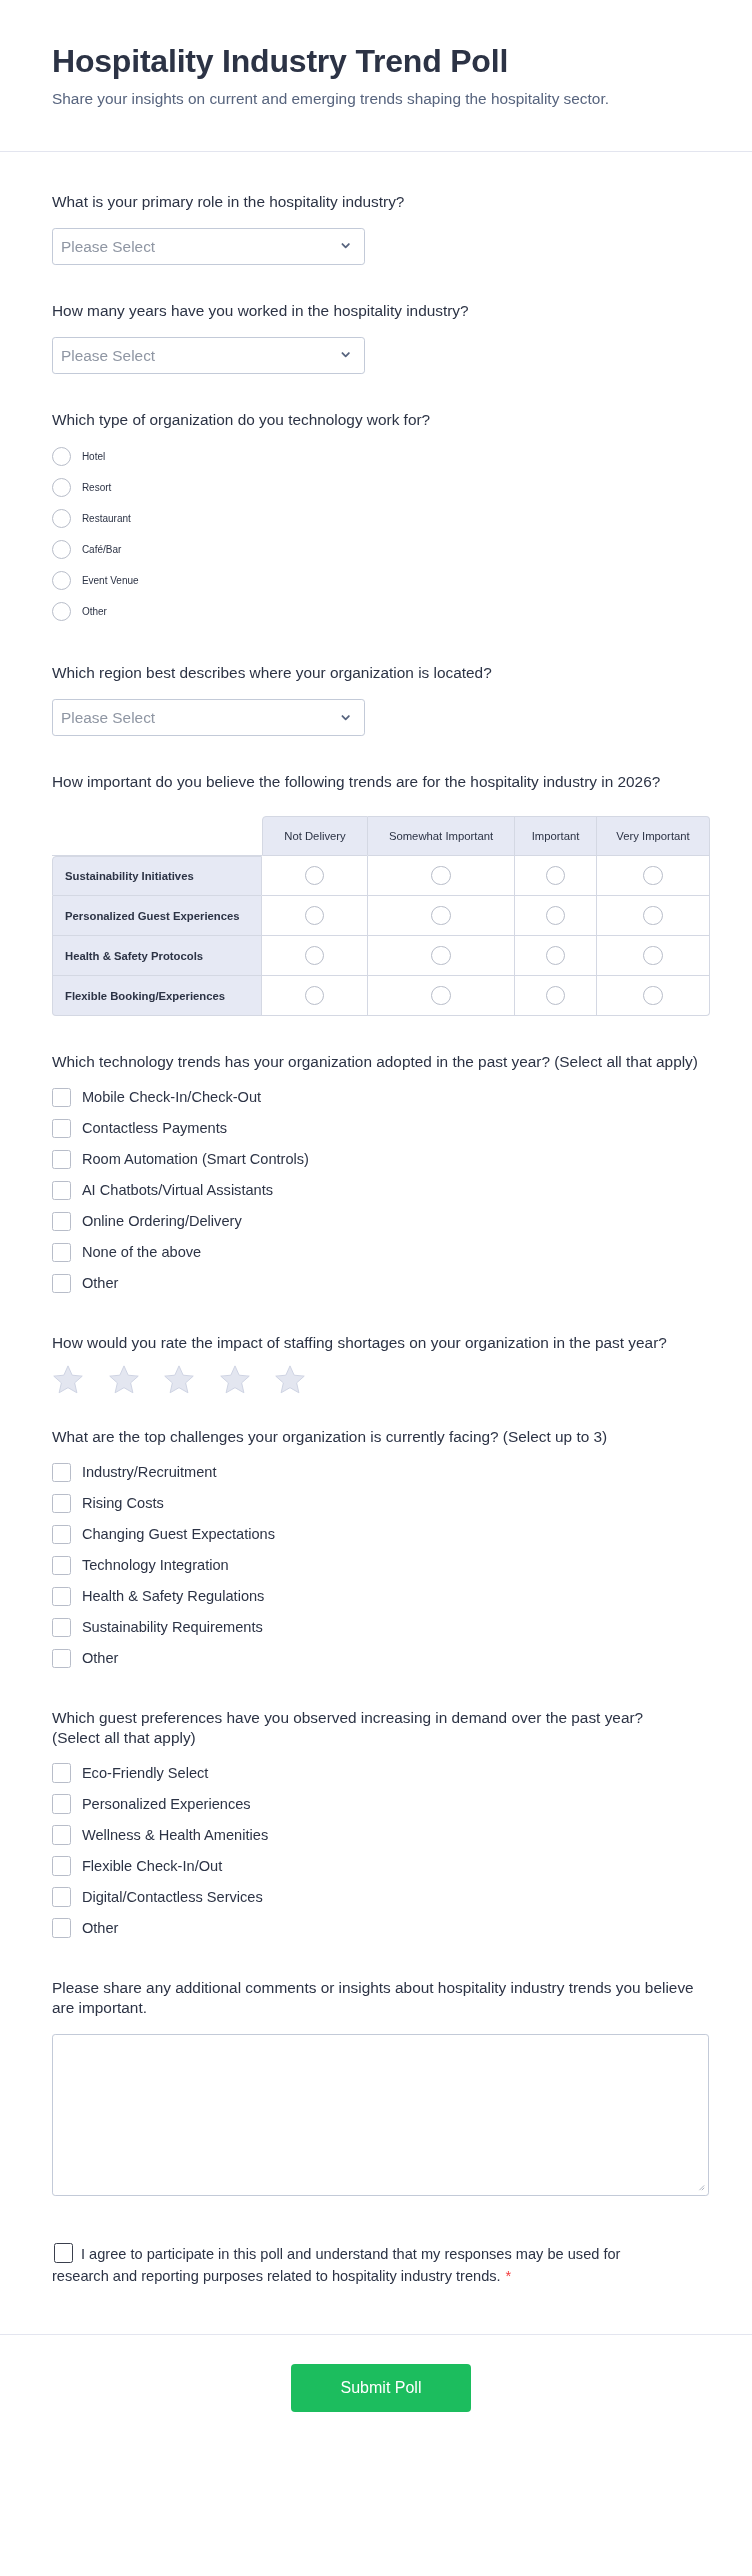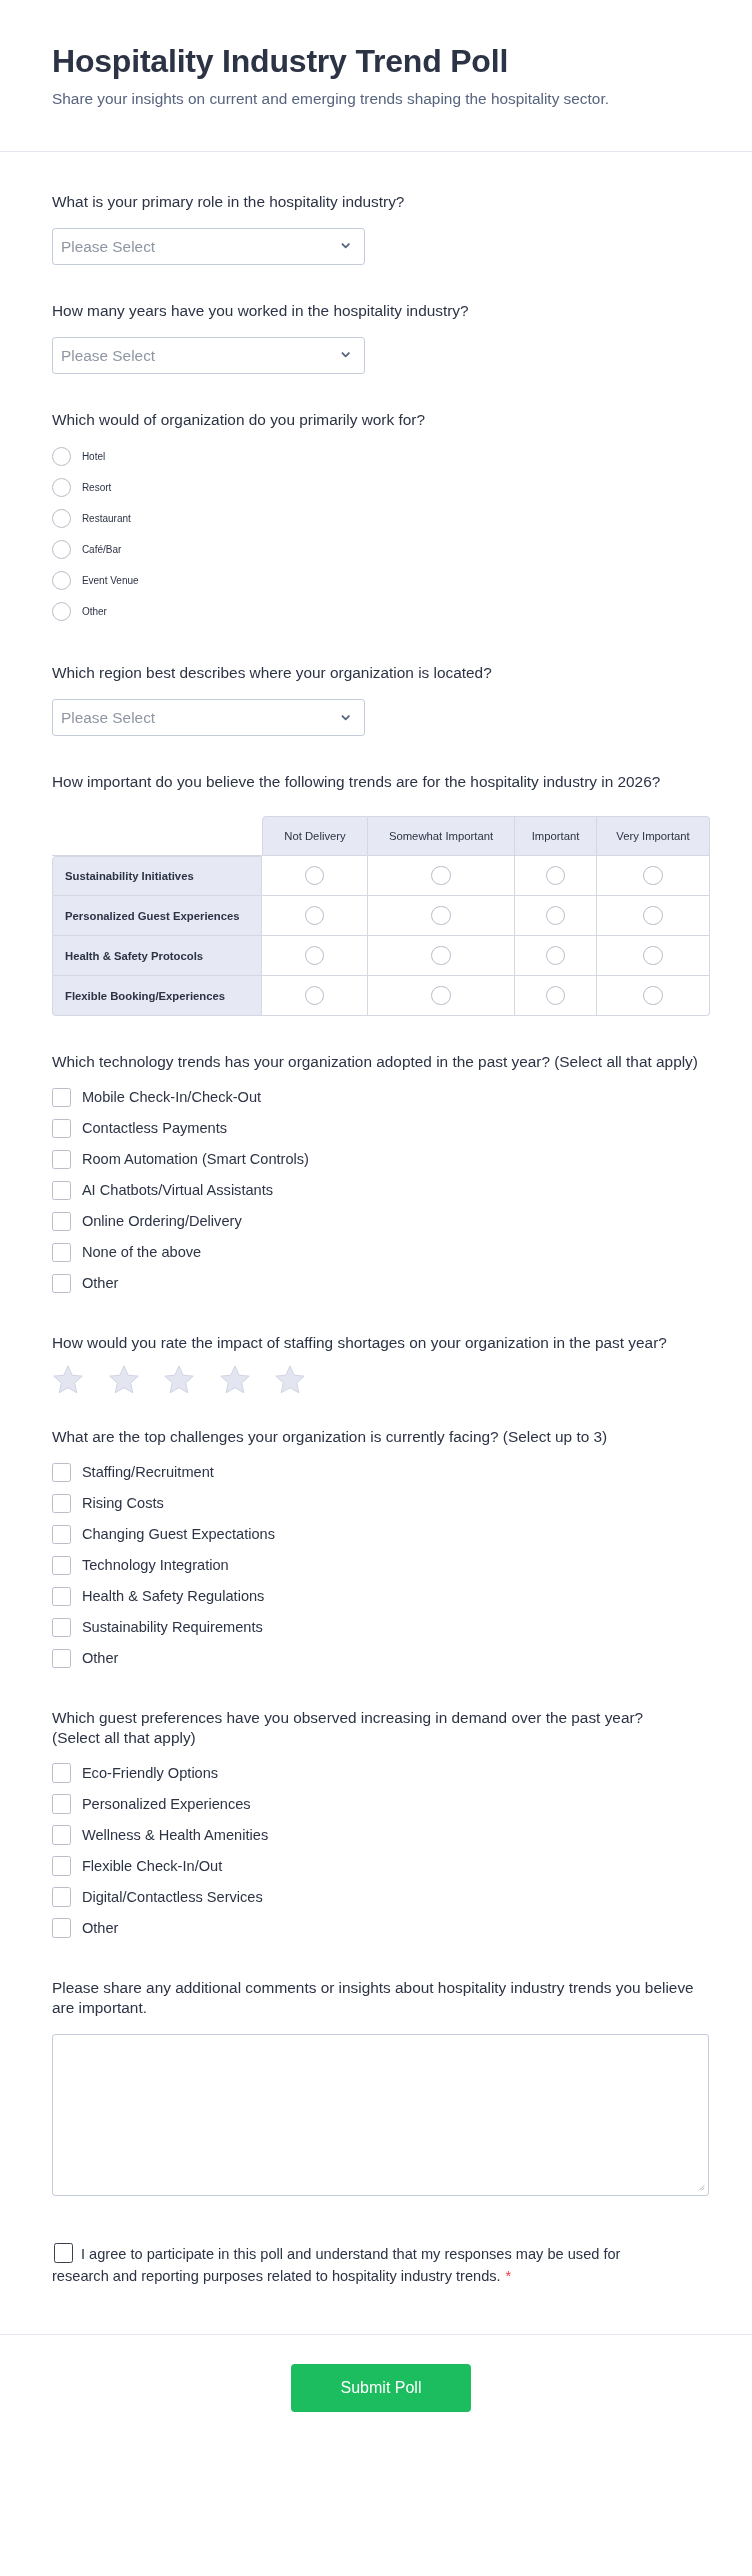--- a/index.html
+++ b/index.html
@@ -91,21 +91,21 @@
     <div class="q-label">How many years have you worked in the hospitality industry?</div>
     <div class="select">
       <span>Please Select</span>
       <svg class="chev" viewBox="0 0 14 14">
           <path d="M3 5 L7 9 L11 5" fill="none" stroke="#57647e" stroke-width="2.2" stroke-linecap="round" stroke-linejoin="round"></path>
         </svg>
     </div>
   </div>
 
   <div class="q" style="padding-top:36px;">
-    <div class="q-label">Which would of organization do you primarily work for?</div>
+    <div class="q-label">Which type of organization do you technology work for?</div>
     <div class="radio-list">
       <div class="radio-item">
           <span class="radio-circle"></span>
           <span>Hotel</span>
         </div>
       <div class="radio-item">
           <span class="radio-circle"></span>
           <span>Resort</span>
         </div>
       <div class="radio-item">
@@ -244,21 +244,21 @@
           <path d="M20 2 L25.2 13.6 L37.8 14.8 L28.3 23.2 L31.1 35.6 L20 29.2 L8.9 35.6 L11.7 23.2 L2.2 14.8 L14.8 13.6 Z" fill="#e3e6f0" stroke="#cdd2e2" stroke-width="1.2" stroke-linejoin="round"></path>
         </svg>
     </div>
   </div>
 
   <div class="q" style="padding-top:32px;">
     <div class="q-label" style="width:656px;">What are the top challenges your organization is currently facing? (Select up to 3)</div>
     <div class="check-list">
       <div class="check-item">
           <span class="check-box"></span>
-          <span>Staffing/Recruitment</span>
+          <span>Industry/Recruitment</span>
         </div>
       <div class="check-item">
           <span class="check-box"></span>
           <span>Rising Costs</span>
         </div>
       <div class="check-item">
           <span class="check-box"></span>
           <span>Changing Guest Expectations</span>
         </div>
       <div class="check-item">
@@ -278,21 +278,21 @@
           <span>Other</span>
         </div>
     </div>
   </div>
 
   <div class="q" style="padding-top:34px;">
     <div class="q-label" style="width:640px;">Which guest preferences have you observed increasing in demand over the past year? (Select all that apply)</div>
     <div class="check-list">
       <div class="check-item">
           <span class="check-box"></span>
-          <span>Eco-Friendly Options</span>
+          <span>Eco-Friendly Select</span>
         </div>
       <div class="check-item">
           <span class="check-box"></span>
           <span>Personalized Experiences</span>
         </div>
       <div class="check-item">
           <span class="check-box"></span>
           <span>Wellness &amp; Health Amenities</span>
         </div>
       <div class="check-item">

